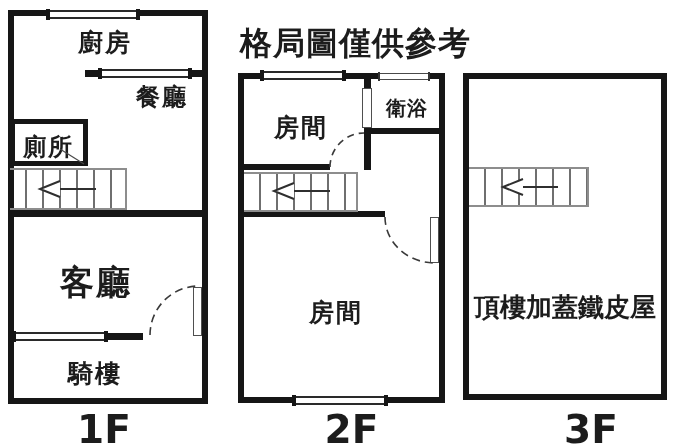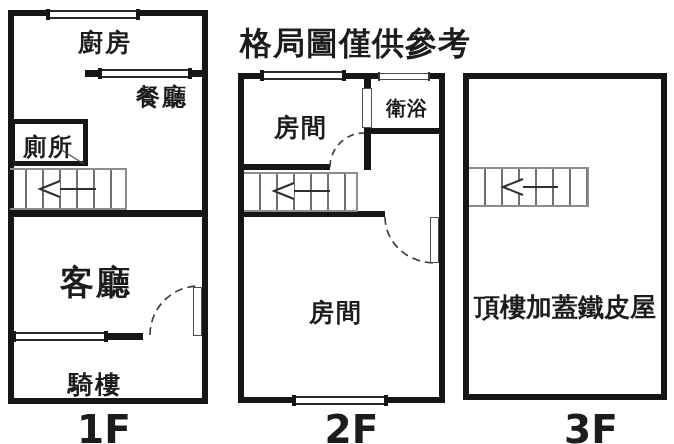--- a/index.html
+++ b/index.html
@@ -58,21 +58,21 @@
     <div class="innerbox" style="left:10px;top:119px;width:78px;height:47px;"></div>
 
     <div class="stairs" style="left:10px;top:168px;width:117px;height:42px;"></div>
 
     <div class="door-panel" style="left:193px;top:287px;width:9px;height:49px;"></div>
 
     <div class="rlabel" style="left:55px;top:26px;width:100px;font-size:25px;">廚房</div>
     <div class="rlabel" style="left:88px;top:81px;width:100px;font-size:24px;text-align:right;">餐廳</div>
     <div class="rlabel" style="left:17px;top:131px;width:62px;font-size:24px;letter-spacing:1px;">廁所</div>
     <div class="rlabel" style="left:46px;top:260px;width:100px;font-size:34px;">客廳</div>
-    <div class="rlabel" style="left:45px;top:368px;width:100px;font-size:25px;">騎樓</div>
+    <div class="rlabel" style="left:45px;top:357px;width:100px;font-size:25px;">騎樓</div>
     <div class="flabel" style="left:8px;top:407px;width:192px;">1F</div>
   </div>
 
   <div>
     <div class="box" style="left:238px;top:73px;width:207px;height:330px;"></div>
 
     <div class="wall" style="left:364px;top:78px;width:7px;height:92px;"></div>
 
     <div class="wall" style="left:364px;top:128px;width:76px;height:6px;"></div>
 

